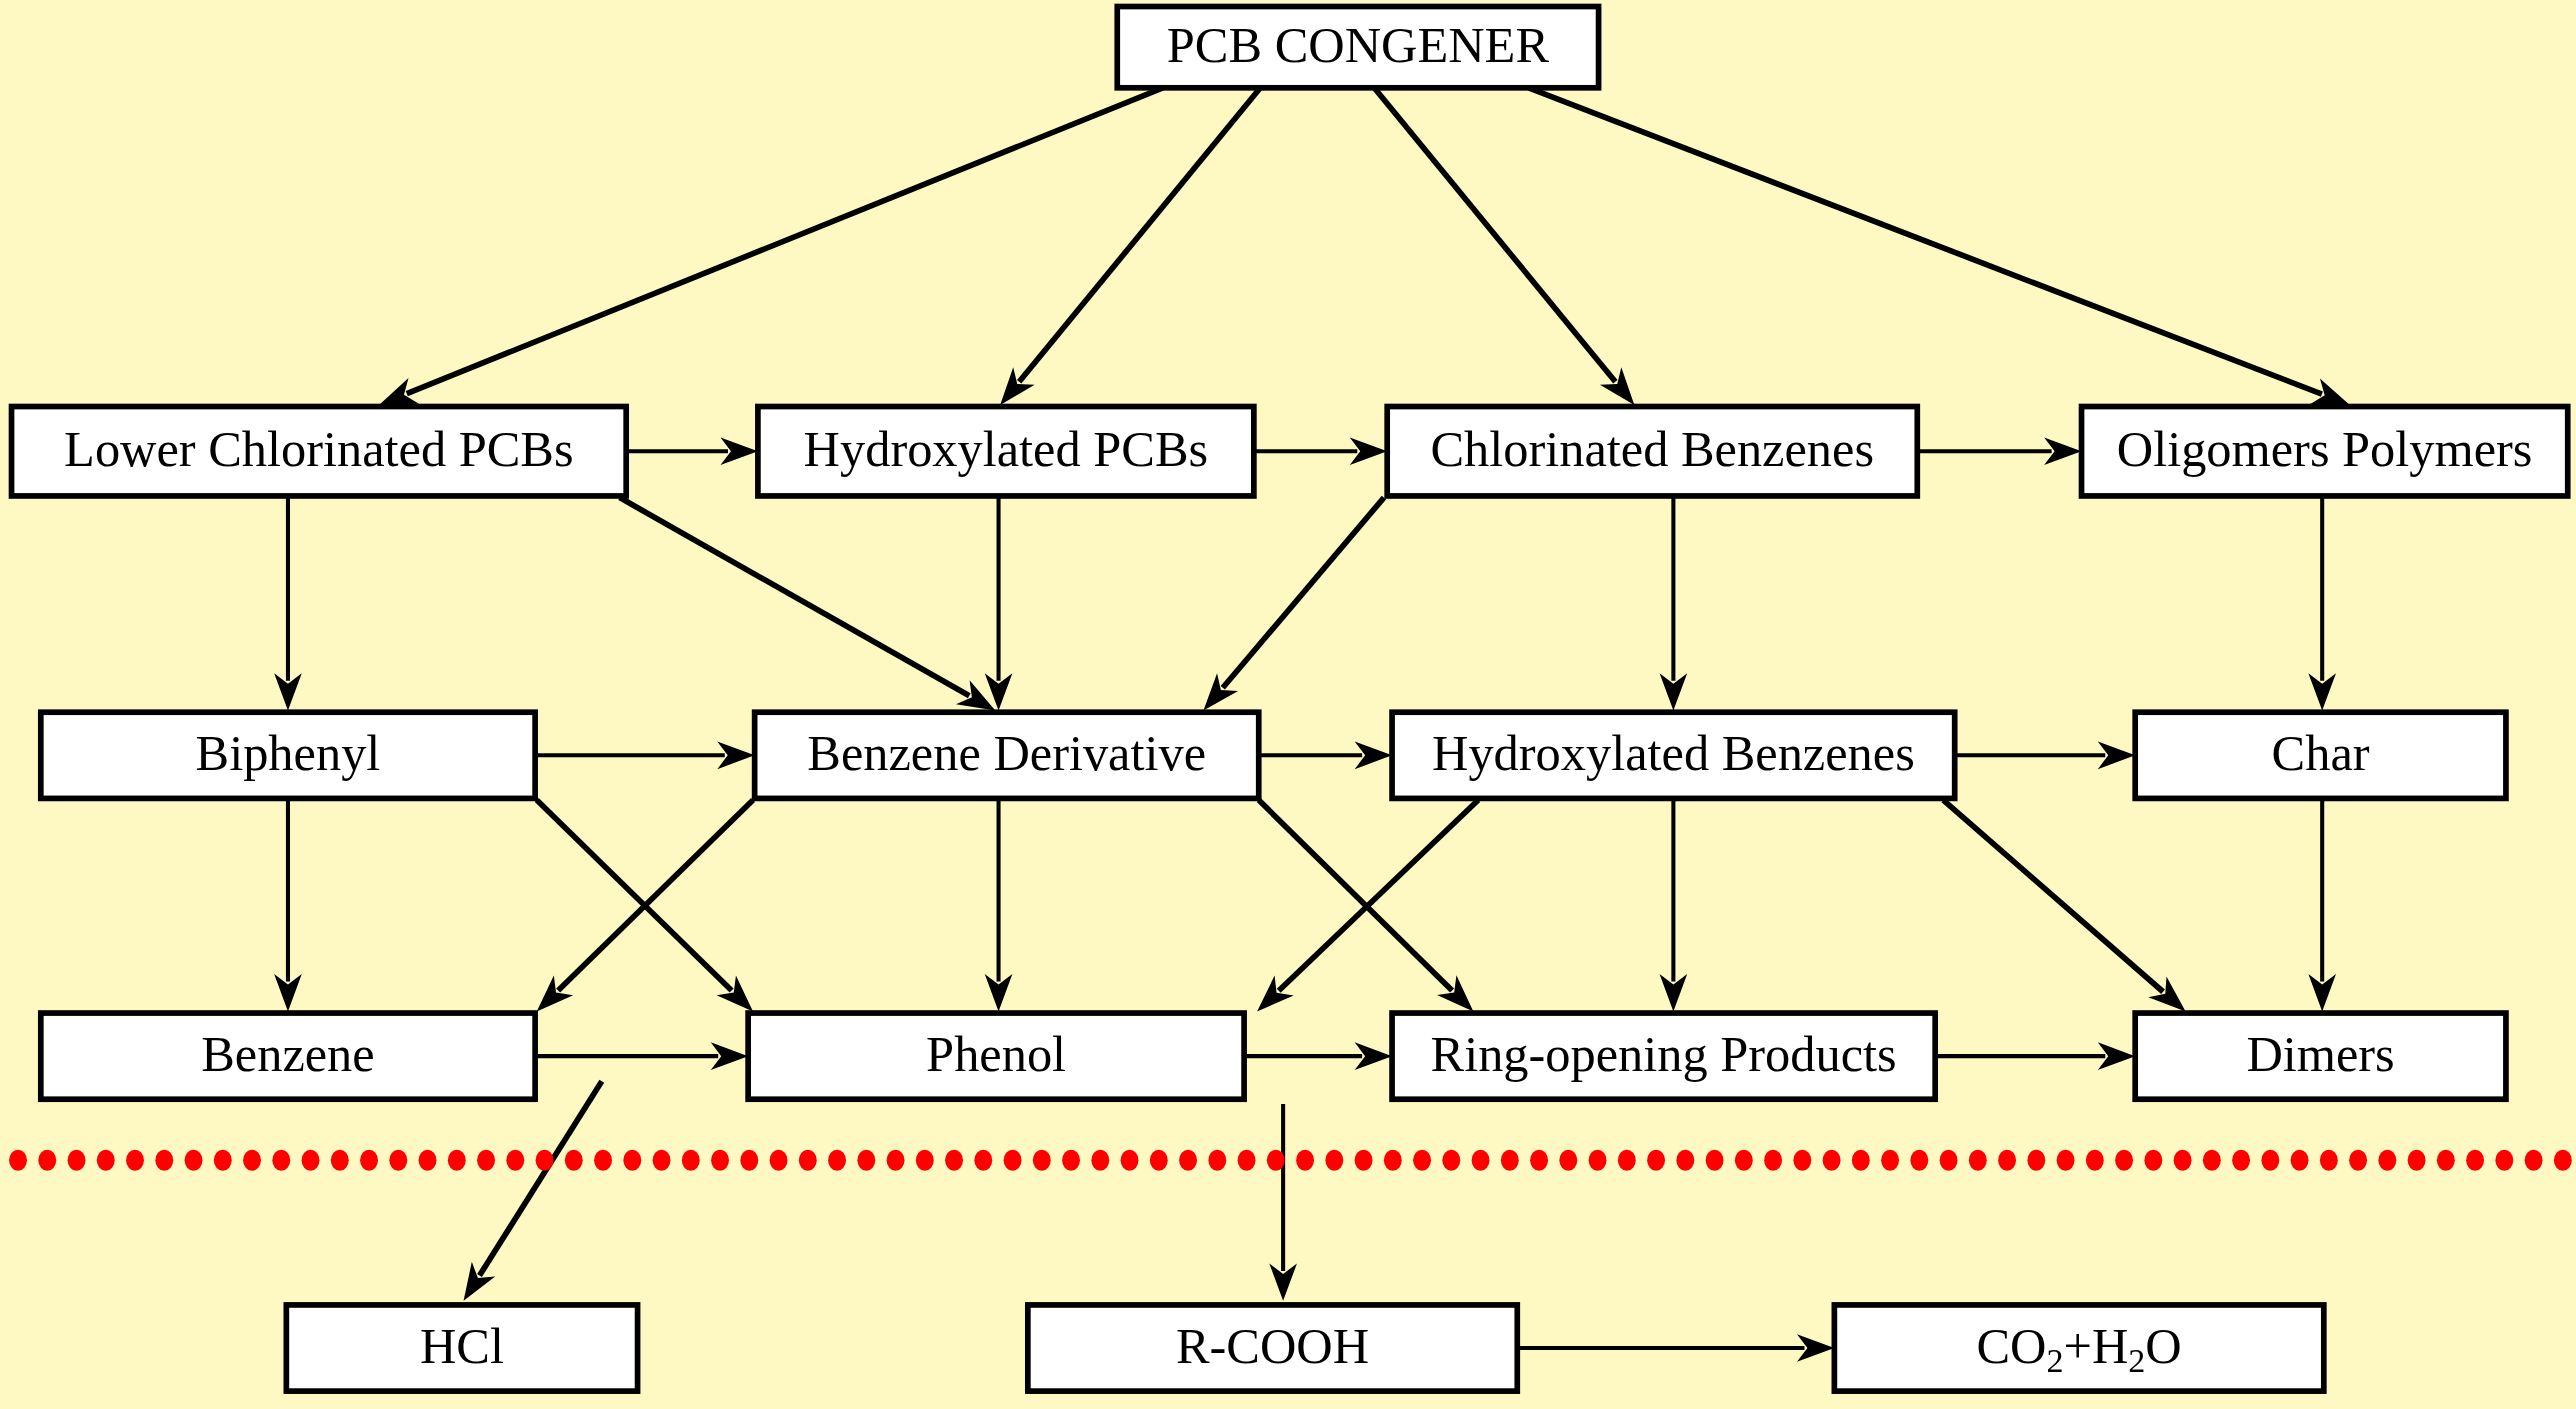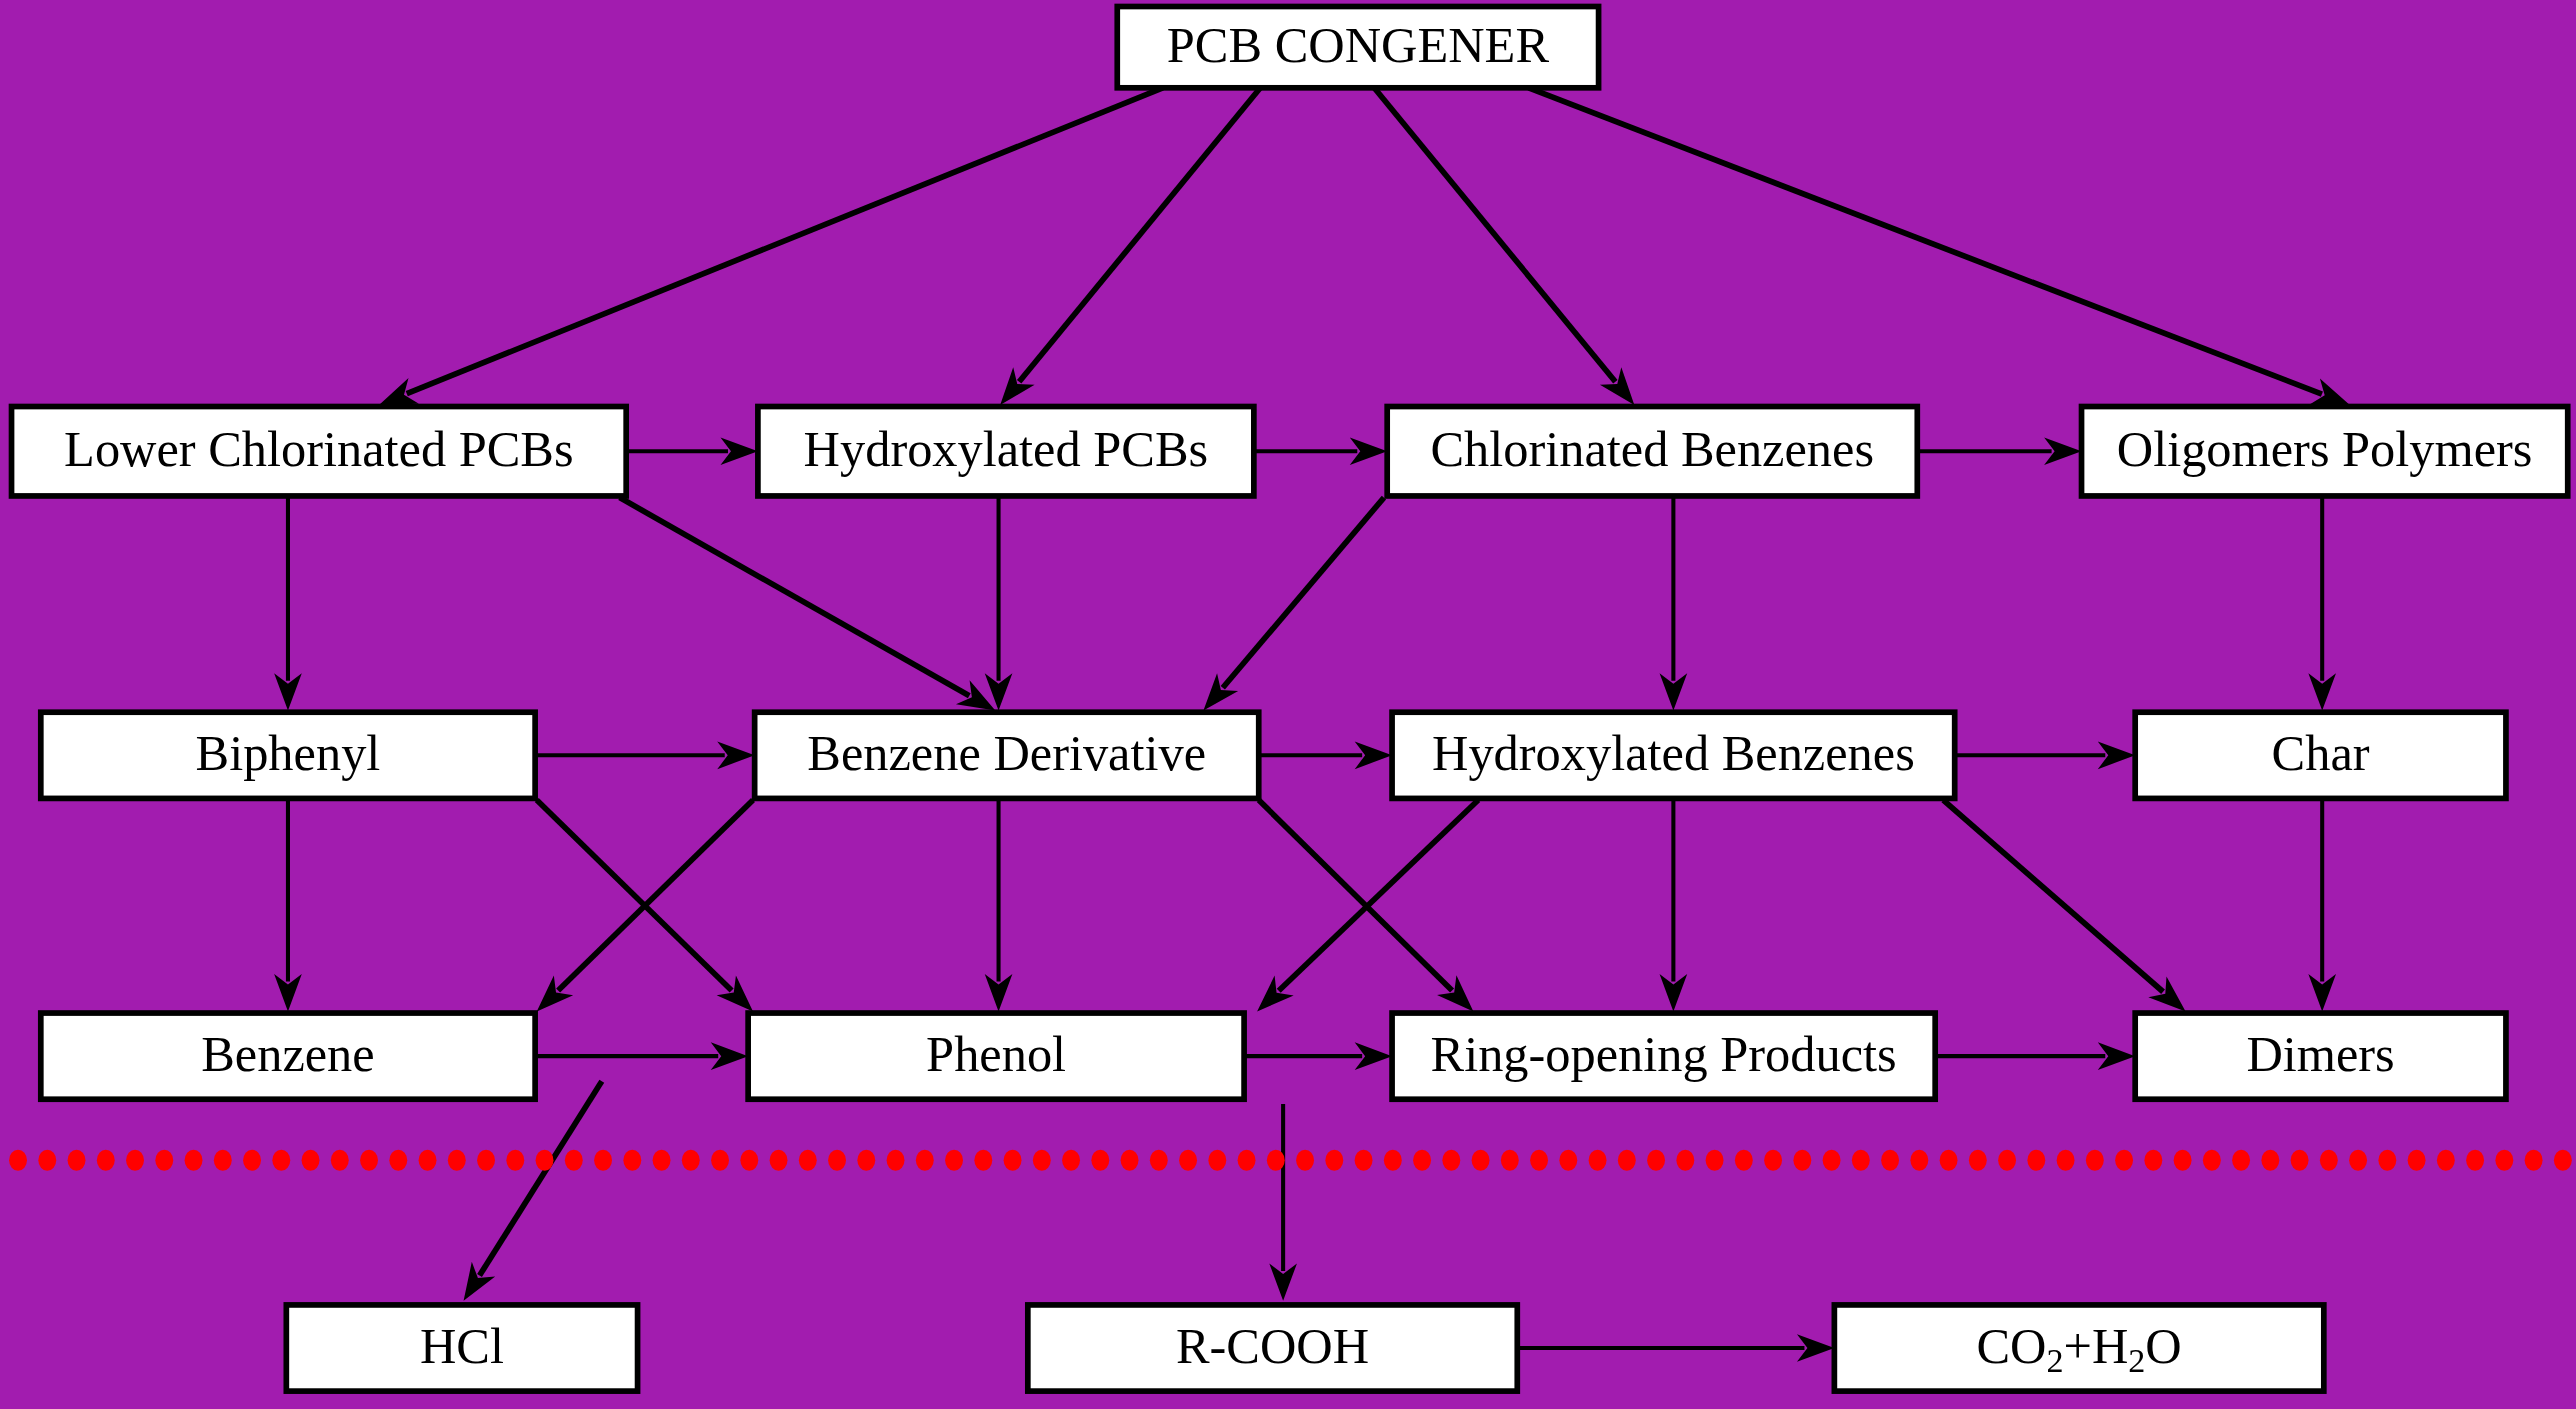--- a/index.html
+++ b/index.html
@@ -4,21 +4,21 @@
 <style>
   html, body {
     margin: 0;
     padding: 0;
     background: #ffffff;
   }
   #page {
     position: relative;
     width: 2576px;
     height: 1409px;
-    background: #a21caf;
+    background: #fef9c3;
     overflow: hidden;
     font-family: "Liberation Serif", "DejaVu Serif", serif;
   }
   #diagram {
     position: absolute;
     left: 0;
     top: 0;
     width: 2576px;
     height: 1409px;
   }

